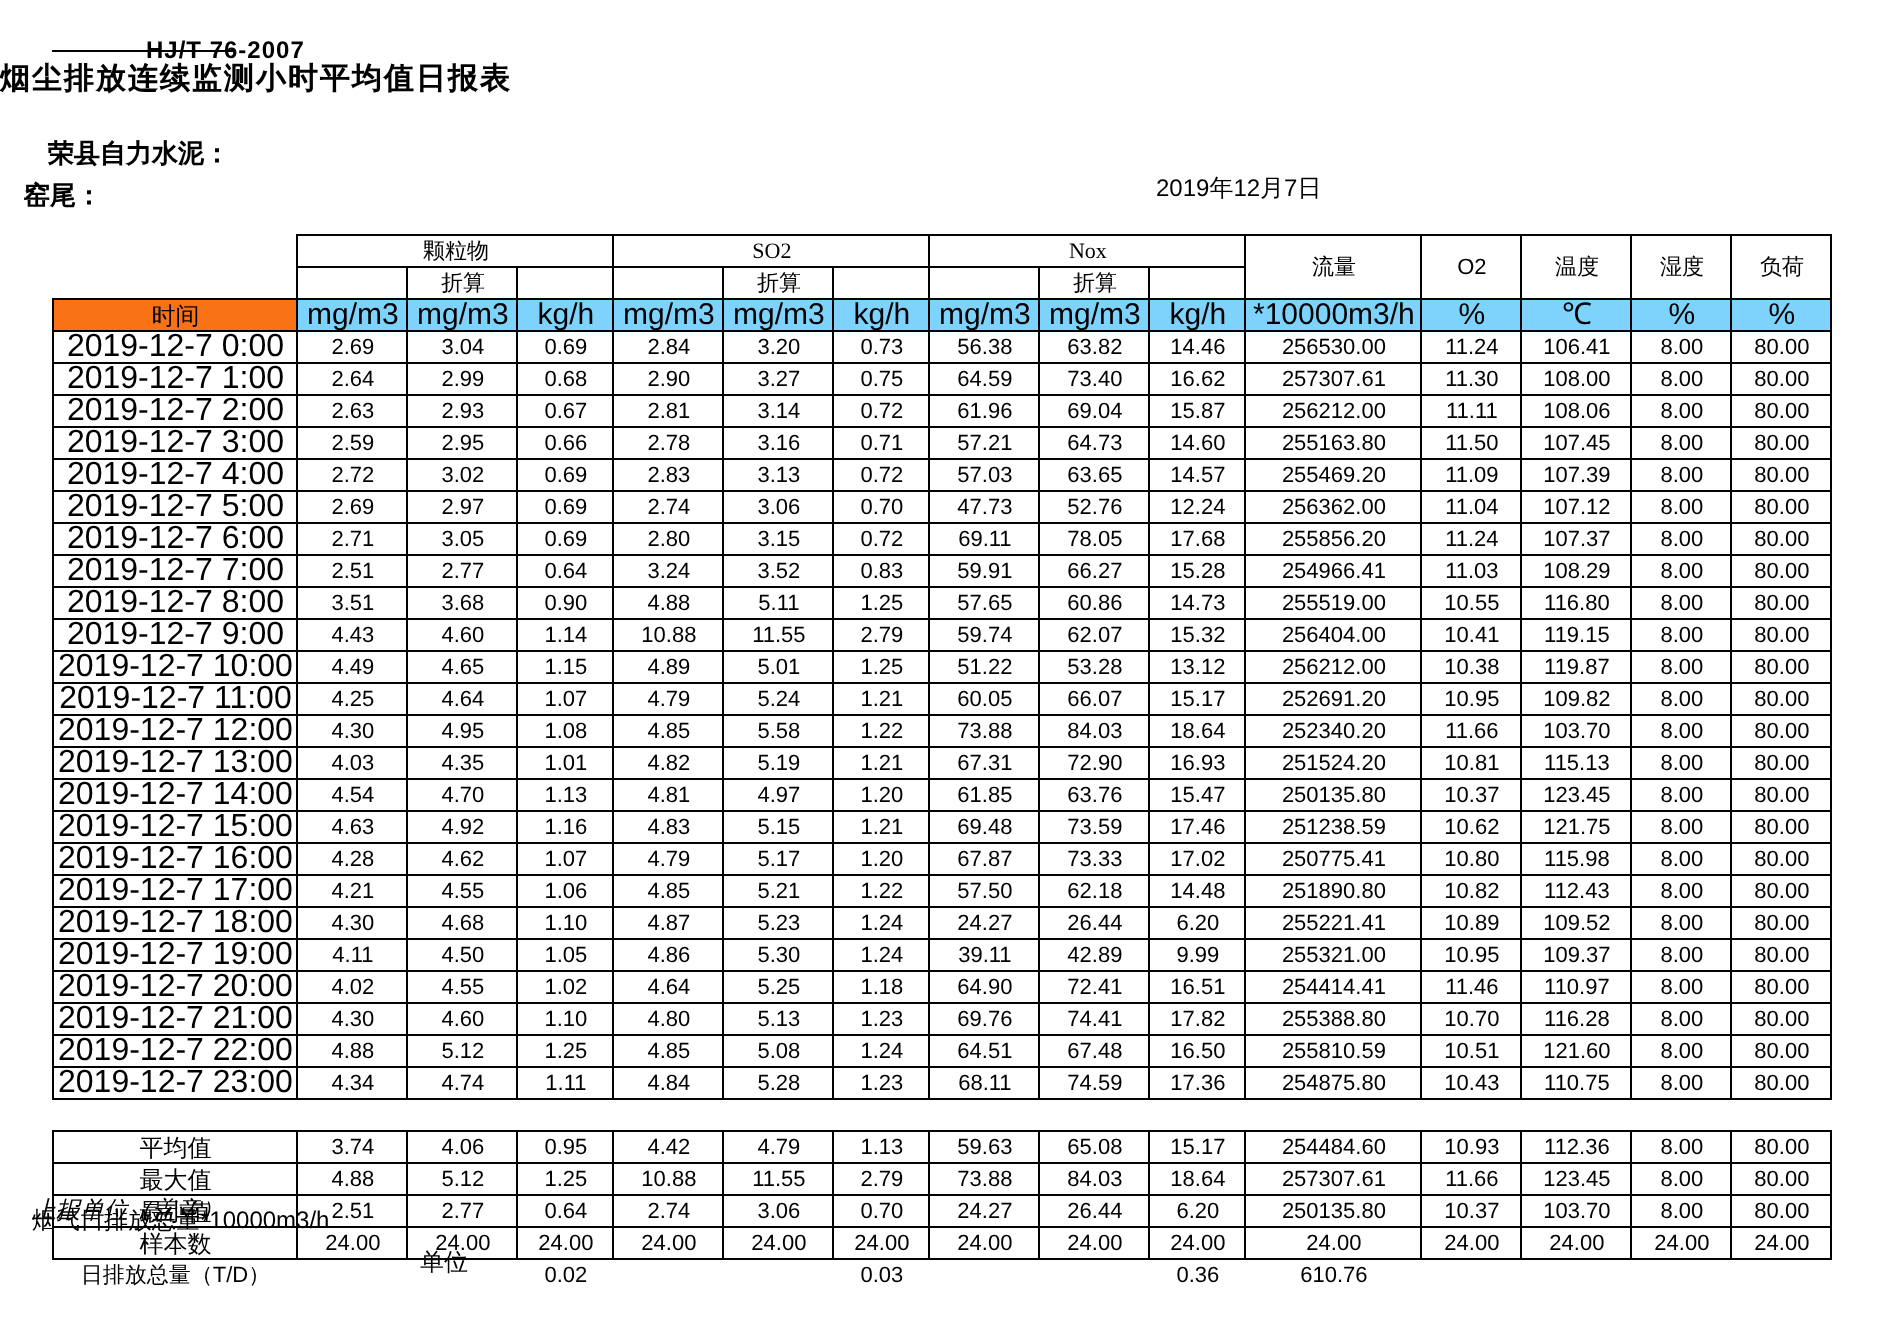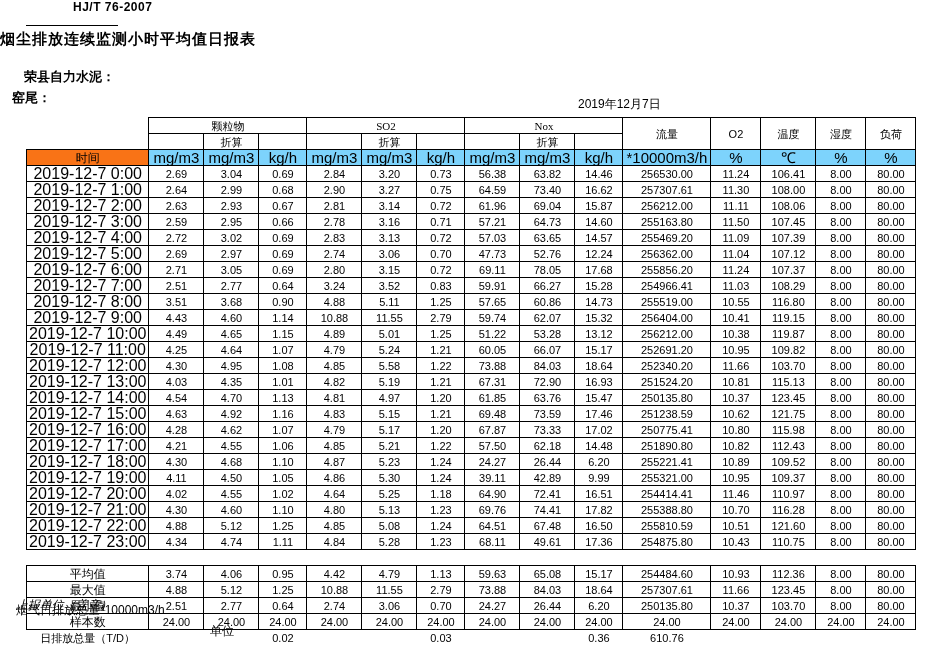--- a/index.html
+++ b/index.html
@@ -11,21 +11,21 @@
     height: 659px;
     background: #ffffff;
     font-family: "Liberation Sans", sans-serif;
     color: #000000;
     position: relative;
     overflow: hidden;
   }
   .std-code {
     position: absolute;
     left: 28px;
-    top: 0;
+    top: 18px;
     font-size: 12px;
     font-weight: bold;
     letter-spacing: 0.5px;
     padding-left: 45px;
   }
   .std-rule {
     position: absolute;
     left: 26px;
     top: 25px;
     width: 92px;
@@ -52,21 +52,21 @@
   .unit-name {
     position: absolute;
     left: 12px;
     top: 89px;
     font-size: 13px;
     font-weight: bold;
   }
   .report-date {
     position: absolute;
     left: 578px;
-    top: 96px;
+    top: 86px;
     font-size: 12px;
   }
   table.grid {
     position: absolute;
     left: 26px;
     top: 117px;
     border-collapse: collapse;
     table-layout: fixed;
     font-size: 11px;
   }
@@ -587,21 +587,21 @@
     </tr>
     <tr>
       <td class="time-cell">2019-12-7 23:00</td>
       <td>4.34</td>
       <td>4.74</td>
       <td>1.11</td>
       <td>4.84</td>
       <td>5.28</td>
       <td>1.23</td>
       <td>68.11</td>
-      <td>49.61</td>
+      <td>74.59</td>
       <td>17.36</td>
       <td>254875.80</td>
       <td>10.43</td>
       <td>110.75</td>
       <td>8.00</td>
       <td>80.00</td>
     </tr>
     <tr class="spacer-row">
       <td class="noborder" colspan="15"></td>
     </tr>

